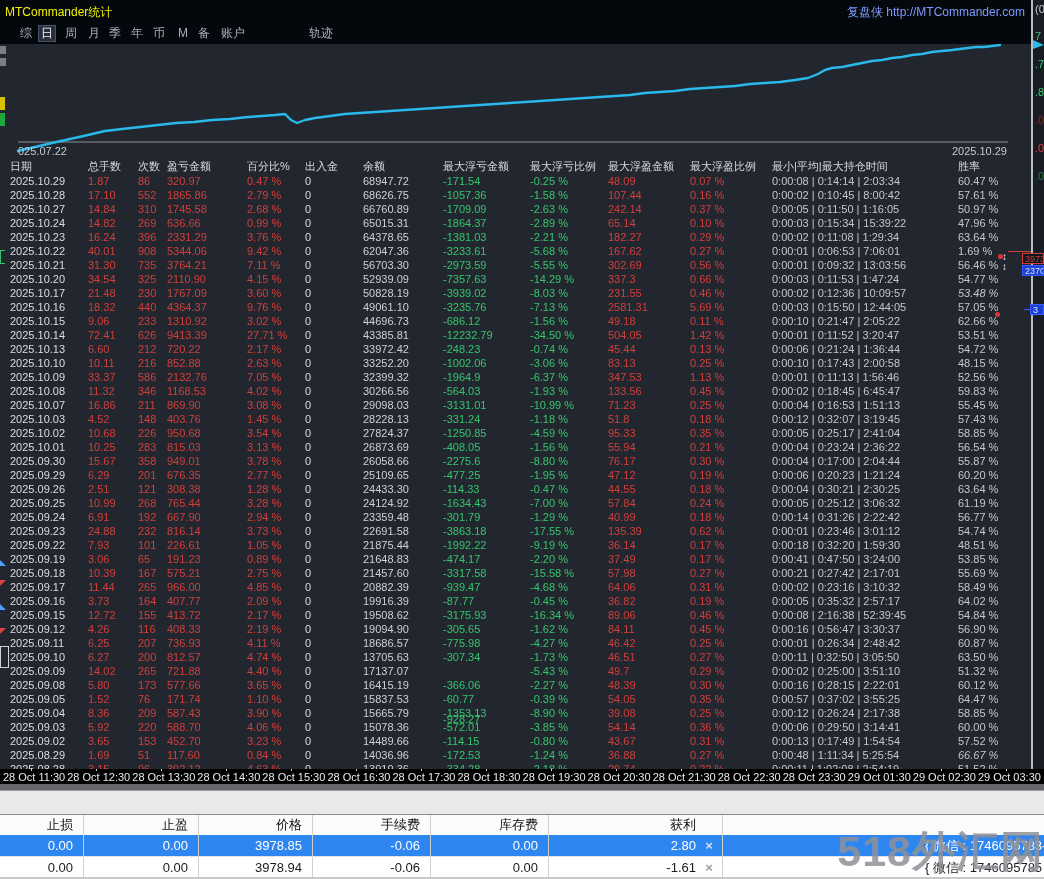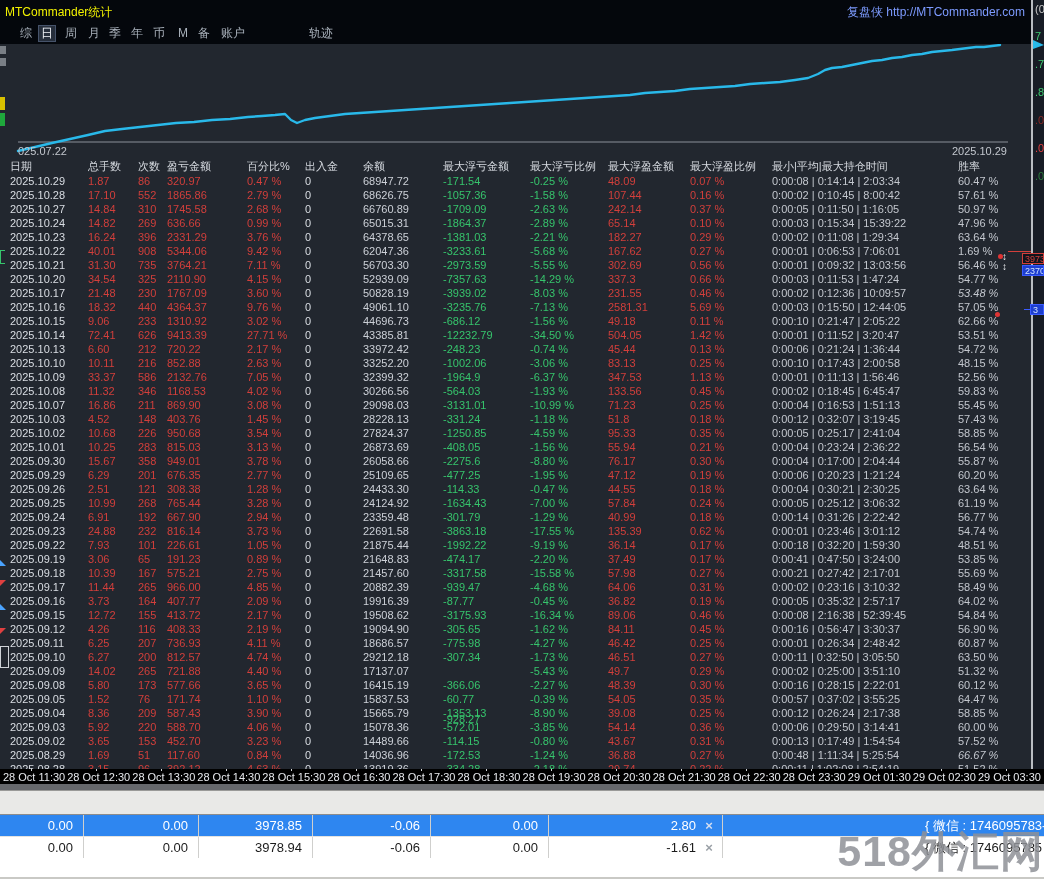--- a/index.html
+++ b/index.html
@@ -628,21 +628,21 @@
         <span class="cell c-dim" style="left: 772px;">0:00:01 | 0:26:34 | 2:48:42</span>
         <span class="cell c-dim" style="left: 958px;">60.87 %</span>
       </div>
       <div class="trow">
         <span class="cell c-date" style="left: 10px;">2025.09.10</span>
         <span class="cell c-red" style="left: 88px;">6.27</span>
         <span class="cell c-red" style="left: 138px;">200</span>
         <span class="cell c-red" style="left: 167px;">812.57</span>
         <span class="cell c-red" style="left: 247px;">4.74 %</span>
         <span class="cell c-white" style="left: 305px;">0</span>
-        <span class="cell c-bal" style="left: 363px;">29212.18</span>
+        <span class="cell c-bal" style="left: 363px;">13705.63</span>
         <span class="cell c-grn" style="left: 443px;">-307.34</span>
         <span class="cell c-grn" style="left: 530px;">-1.73 %</span>
         <span class="cell c-red" style="left: 608px;">46.51</span>
         <span class="cell c-red" style="left: 690px;">0.27 %</span>
         <span class="cell c-dim" style="left: 772px;">0:00:11 | 0:32:50 | 3:05:50</span>
         <span class="cell c-dim" style="left: 958px;">63.50 %</span>
       </div>
       <div class="trow">
         <span class="cell c-date" style="left: 10px;">2025.09.09</span>
         <span class="cell c-red" style="left: 88px;">14.02</span>
@@ -782,20 +782,28 @@
       <span class="xlabel">28 Oct 22:30</span>
       <span class="xlabel">28 Oct 23:30</span>
       <span class="xlabel">29 Oct 01:30</span>
       <span class="xlabel">29 Oct 02:30</span>
       <span class="xlabel">29 Oct 03:30</span>
     </div>
 
   <div class="splitter"></div>
   <div class="panel-gap"></div>
   <div class="btable">
+      <div class="brow head">
+        <span class="bcell" style="left: 0px; width: 84px;">止损</span>
+        <span class="bcell" style="left: 84px; width: 115px;">止盈</span>
+        <span class="bcell" style="left: 199px; width: 114px;">价格</span>
+        <span class="bcell" style="left: 313px; width: 118px;">手续费</span>
+        <span class="bcell" style="left: 431px; width: 118px;">库存费</span>
+        <span class="bcell profit" style="left: 549px; width: 174px;">获利</span>
+      </div>
       <div class="brow sel">
         <span class="bcell" style="left: 0px; width: 84px;">0.00</span>
         <span class="bcell" style="left: 84px; width: 115px;">0.00</span>
         <span class="bcell" style="left: 199px; width: 114px;">3978.85</span>
         <span class="bcell" style="left: 313px; width: 118px;">-0.06</span>
         <span class="bcell" style="left: 431px; width: 118px;">0.00</span>
         <span class="bcell profit" style="left: 549px; width: 174px;">2.80</span>
         <span class="bclose" style="left: 697px;">×</span>
         <span class="bcomment">{ 微信 : 1746095783-</span>
       </div>

